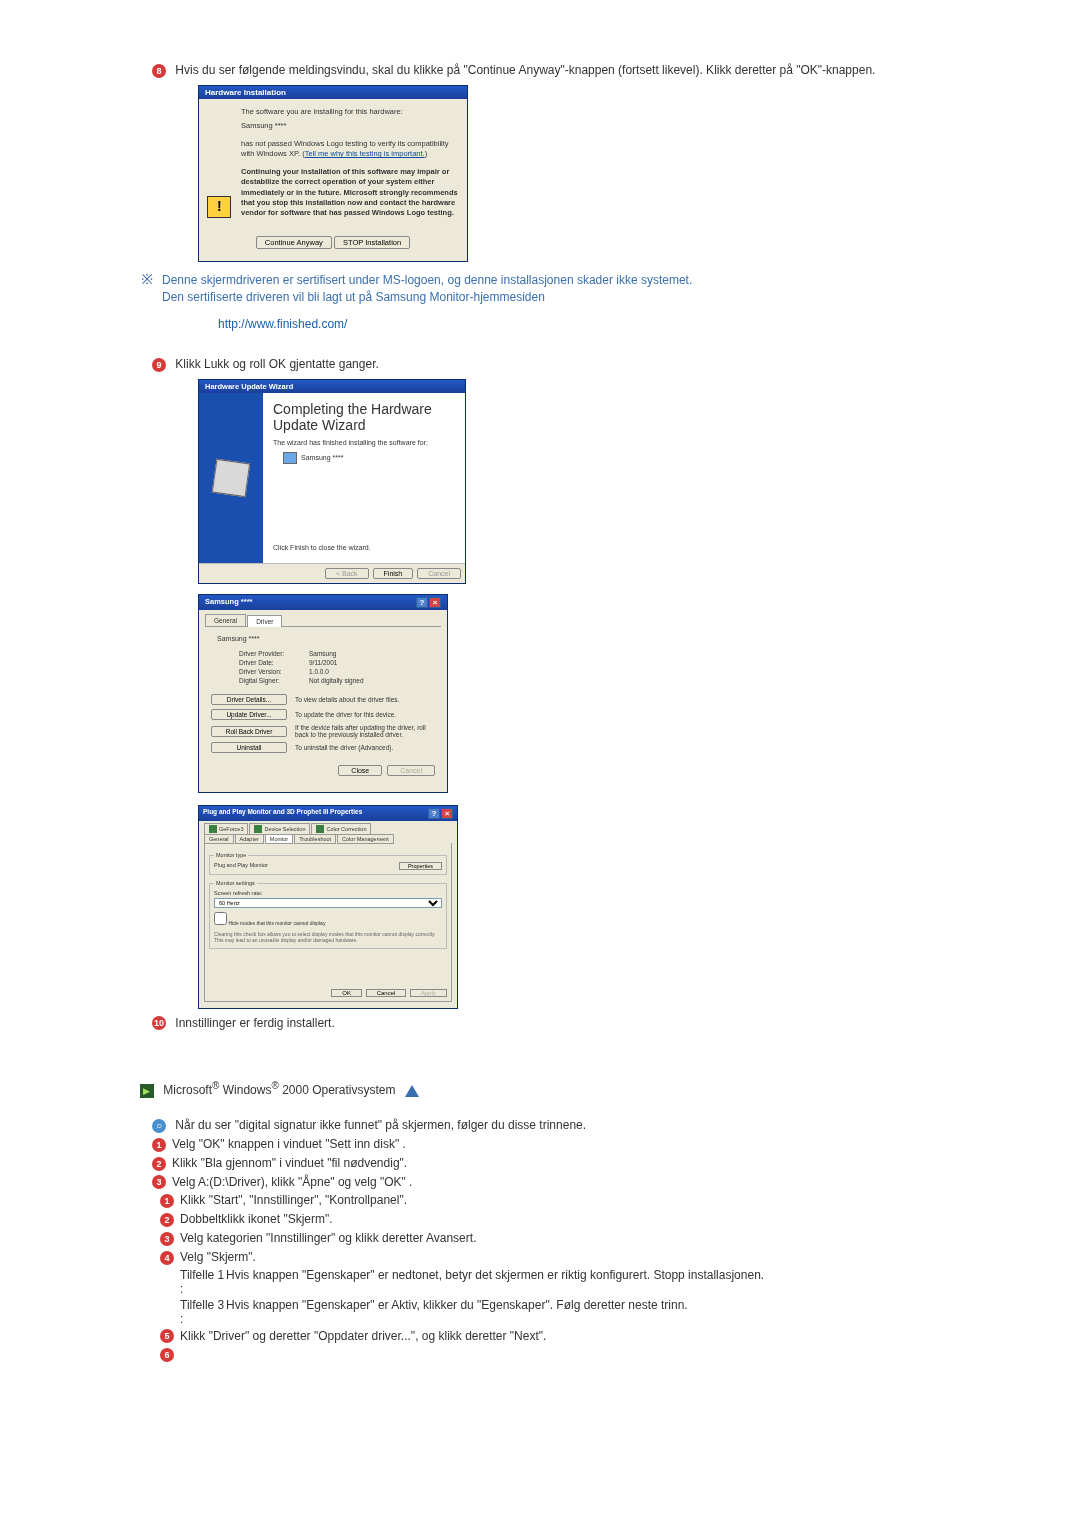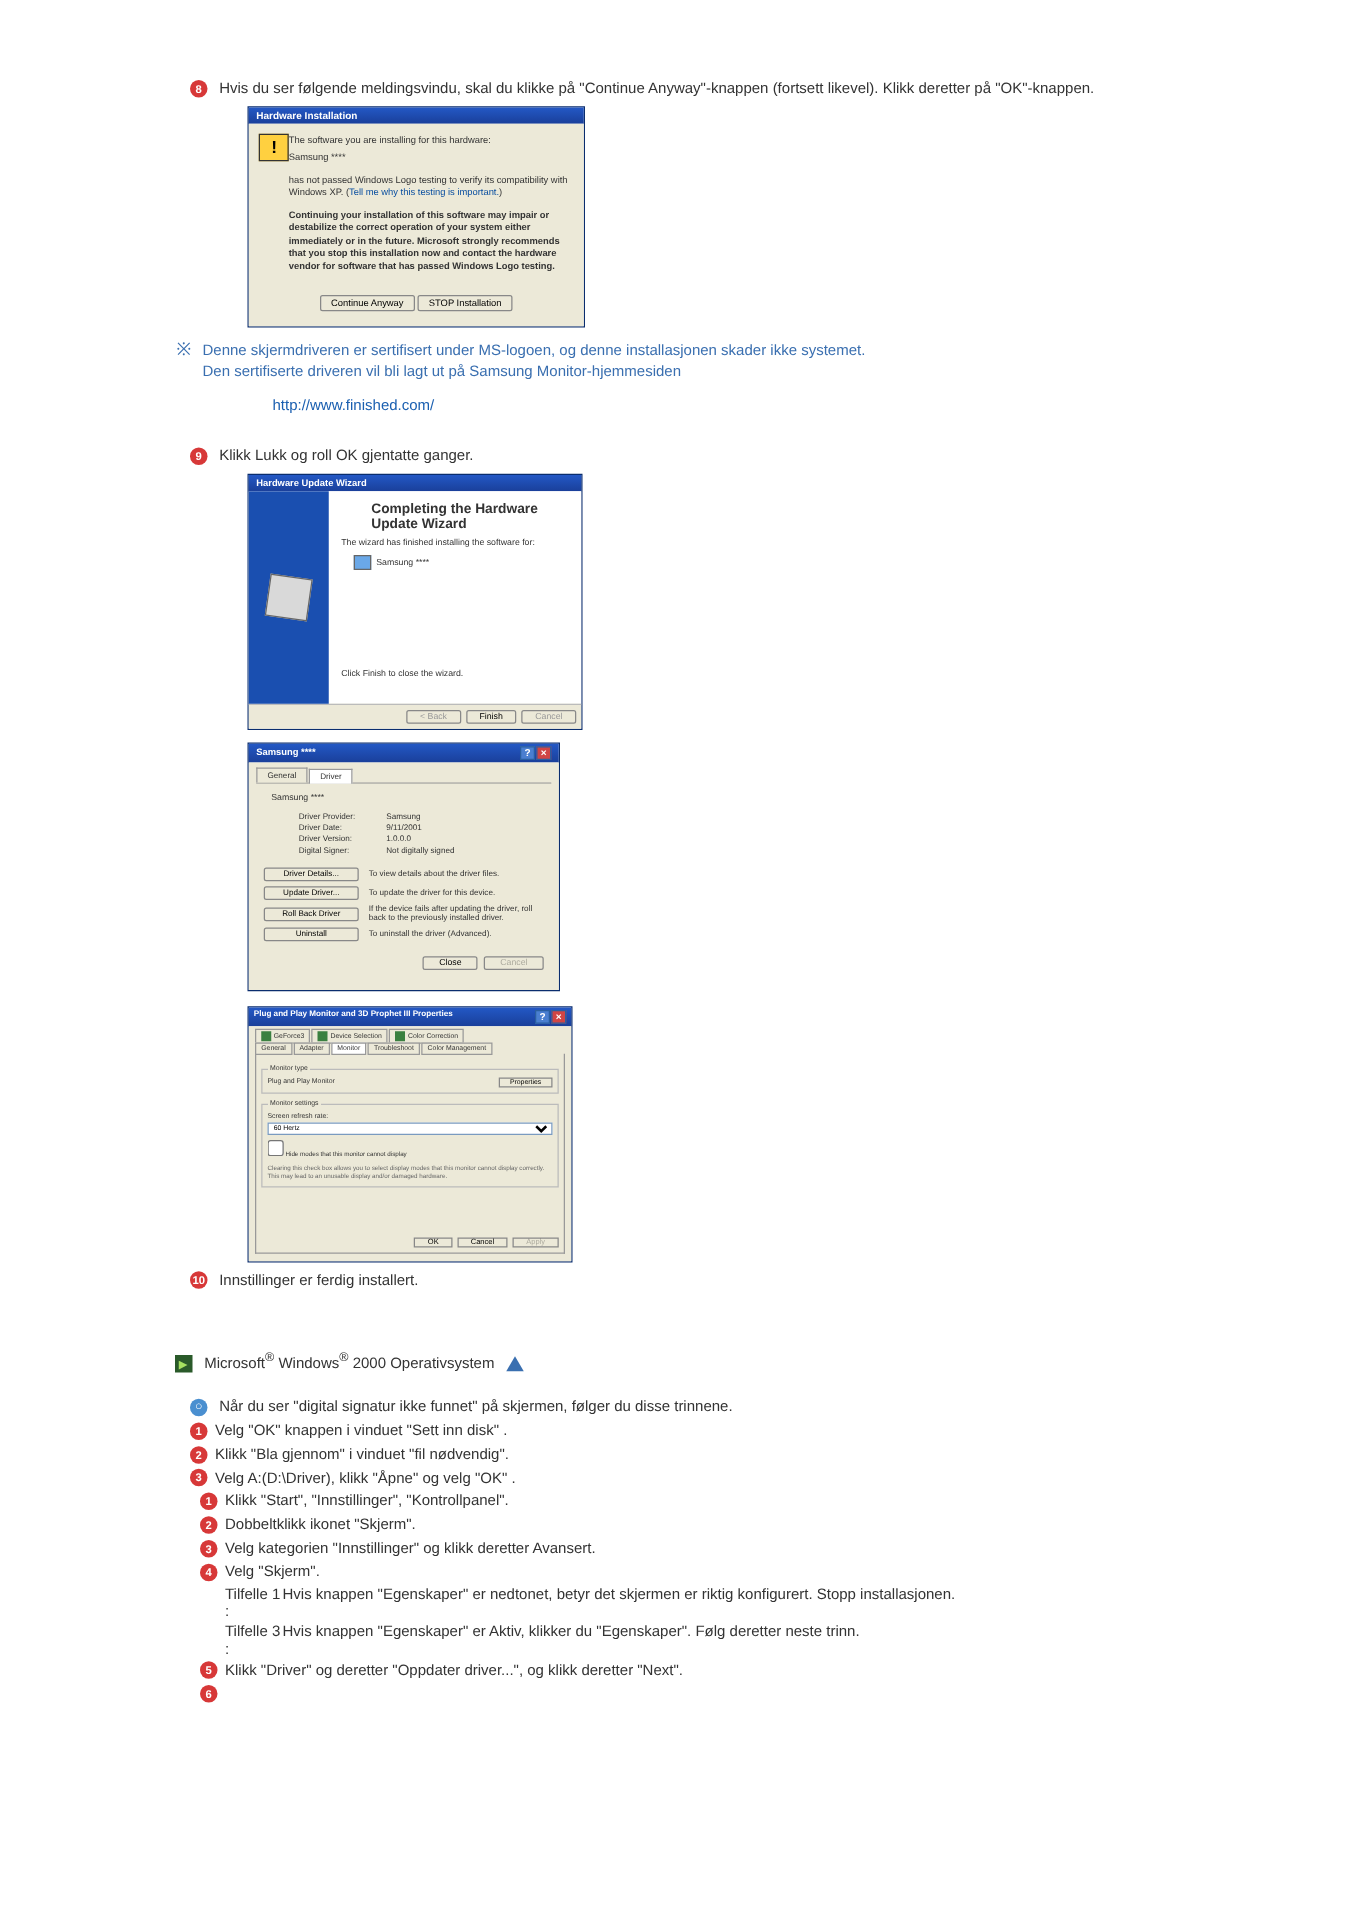--- a/index.html
+++ b/index.html
@@ -88,21 +88,21 @@
   font-size: 8px;
 }
 .dialog-hw .titlebar {
   background: linear-gradient(#2358c5, #1a3f9a);
   color: #fff;
   padding: 2px 6px;
   font-weight: bold;
   font-size: 8px;
 }
 .dialog-hw .body { background: #ece9d8; padding: 8px 8px 12px 8px; }
-.dialog-hw .warn-row { display: flex; gap: 0; }
+.dialog-hw .warn-row { display: flex; gap: 10px; align-items: flex-end; }
 .warn-icon {
   width: 24px; height: 22px;
   background: #ffd040;
   border: 1px solid #333;
   position: relative;
   flex-shrink: 0;
 }
 .warn-icon::after {
   content: '!';
   position: absolute;
@@ -146,21 +146,21 @@
   align-items: center;
   justify-content: center;
 }
 .wizard .side-icon {
   width: 34px; height: 34px;
   background: #d9d9d9;
   border: 1px solid #666;
   transform: rotate(8deg);
 }
 .wizard .main { flex: 1; padding: 8px 10px; font-size: 7px; }
-.wizard .main .h { font-weight: bold; font-size: 11px; margin-bottom: 6px; margin-left: 24px; }
+.wizard .main .h { font-weight: normal; font-size: 14px; margin-bottom: 6px; }
 .wizard .mon-icon {
   display: inline-block;
   width: 14px; height: 12px;
   background: #6aa8e8;
   border: 1px solid #666;
   vertical-align: middle;
   margin-right: 4px;
 }
 .wizard .footer {
   background: #ece9d8;
@@ -321,21 +321,21 @@
 
   <div class="dialog-hw">
     <div class="titlebar">Hardware Installation</div>
     <div class="body">
       <div class="warn-row">
         <div class="warn-icon"></div>
         <div class="text-col">
           <div>The software you are installing for this hardware:</div>
           <div style="margin-top:4px">Samsung ****</div>
           <div style="margin-top:8px">
-            <span>has not passed Windows Logo testing to verify its compatibility with Windows XP. (</span><span style="color:#0a4fa0;">Tell me why this testing is important.</span><span>)</span>
+            <span>has not passed Windows Logo testing to verify its compatibility with Windows XP. (</span><span style="color:#0a4fa0;text-decoration:underline">Tell me why this testing is important.</span><span>)</span>
           </div>
           <div class="bold">Continuing your installation of this software may impair or destabilize the correct operation of your system either immediately or in the future. Microsoft strongly recommends that you stop this installation now and contact the hardware vendor for software that has passed Windows Logo testing.</div>
         </div>
       </div>
       <div class="btn-row">
         <button>Continue Anyway</button>
         <button>STOP Installation</button>
       </div>
     </div>
   </div>

